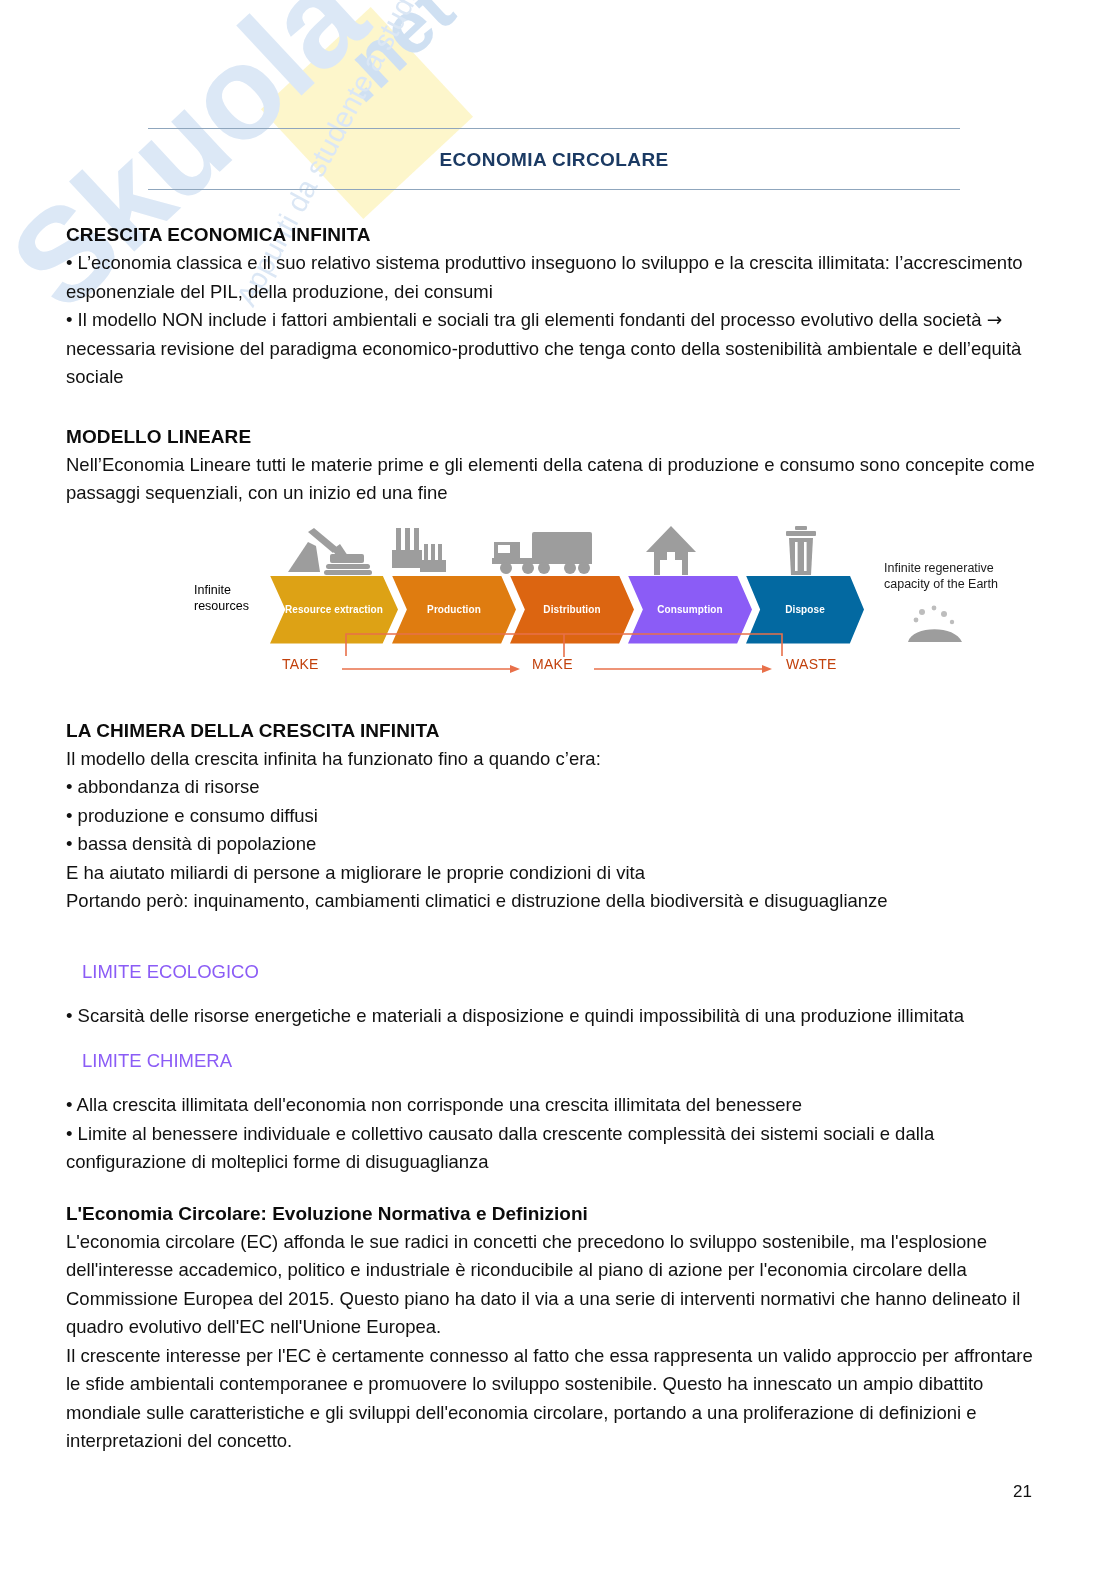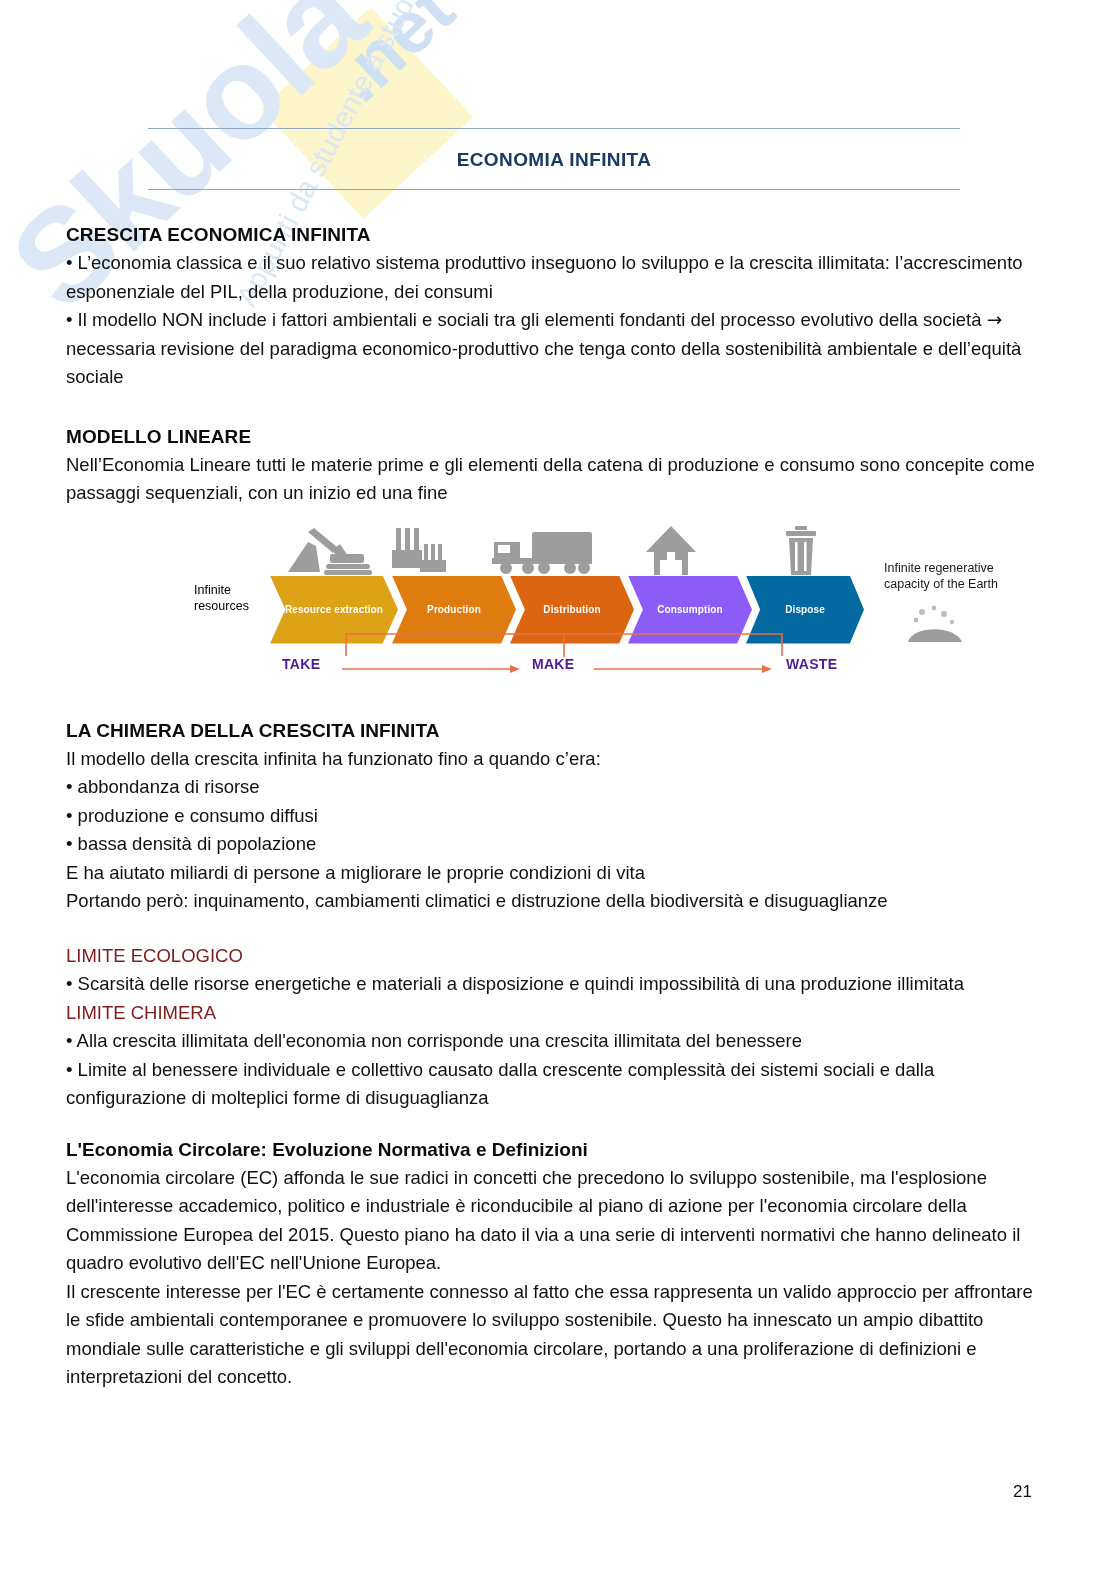--- a/index.html
+++ b/index.html
@@ -114,22 +114,22 @@
   }
   p.para {
     font-size: 18.5px;
     line-height: 28.5px;
     margin: 0;
     color: #111;
   }
   .plain-head {
     font-size: 18.5px;
     line-height: 28.5px;
-    margin: 0;
-    color: #7f1d1d;
+    margin: 16px;
+    color: #8b5cf6;
   }
   .gap-lg { height: 34px; }
   .gap-md { height: 26px; }
   .arrow-glyph { font-family: "DejaVu Sans", sans-serif; }
 
   
   .diagram {
     position: relative;
     width: 760px;
     height: 160px;
@@ -206,22 +206,22 @@
   .tmw-row {
     position: absolute;
     left: 0;
     top: 130px;
     width: 760px;
     height: 22px;
   }
   .tmw-label {
     position: absolute;
     font-size: 14px;
-    font-weight: bold;
-    color: #4c1d95;
+    font-weight: normal;
+    color: #c2410c;
     letter-spacing: .3px;
     text-align: right;
   }
   .tmw-arrow { position: absolute; top: 8px; }
 
   .page-number {
     position: absolute;
     right: 84px;
     top: 1482px;
     font-size: 17px;
@@ -236,21 +236,21 @@
   <div class="wm-diamond"></div>
   <div class="wm-blue-word">Skuola</div>
   <div class="wm-net">.net</div>
   <div class="wm-sub">Appunti da studente a studente</div>
 </div>
 
 <div class="page">
 
   <div class="header-block">
     <div class="hrule"></div>
-    <div class="header-title">ECONOMIA INFINITA</div>
+    <div class="header-title">ECONOMIA CIRCOLARE</div>
     <div class="hrule"></div>
   </div>
 
   <div class="content">
 
     <h2 class="sec-head">CRESCITA ECONOMICA INFINITA</h2>
     <p class="para">• L’economia classica e il suo relativo sistema produttivo inseguono lo sviluppo e la crescita illimitata: l’accrescimento esponenziale del PIL, della produzione, dei consumi</p>
     <p class="para"><span>• Il modello NON include i fattori ambientali e sociali tra gli elementi fondanti del processo evolutivo della società </span><span class="arrow-glyph">→</span><span> necessaria revisione del paradigma economico-produttivo che tenga conto della sostenibilità ambientale e dell’equità sociale</span></p>
 
     <div class="gap-lg"></div>

